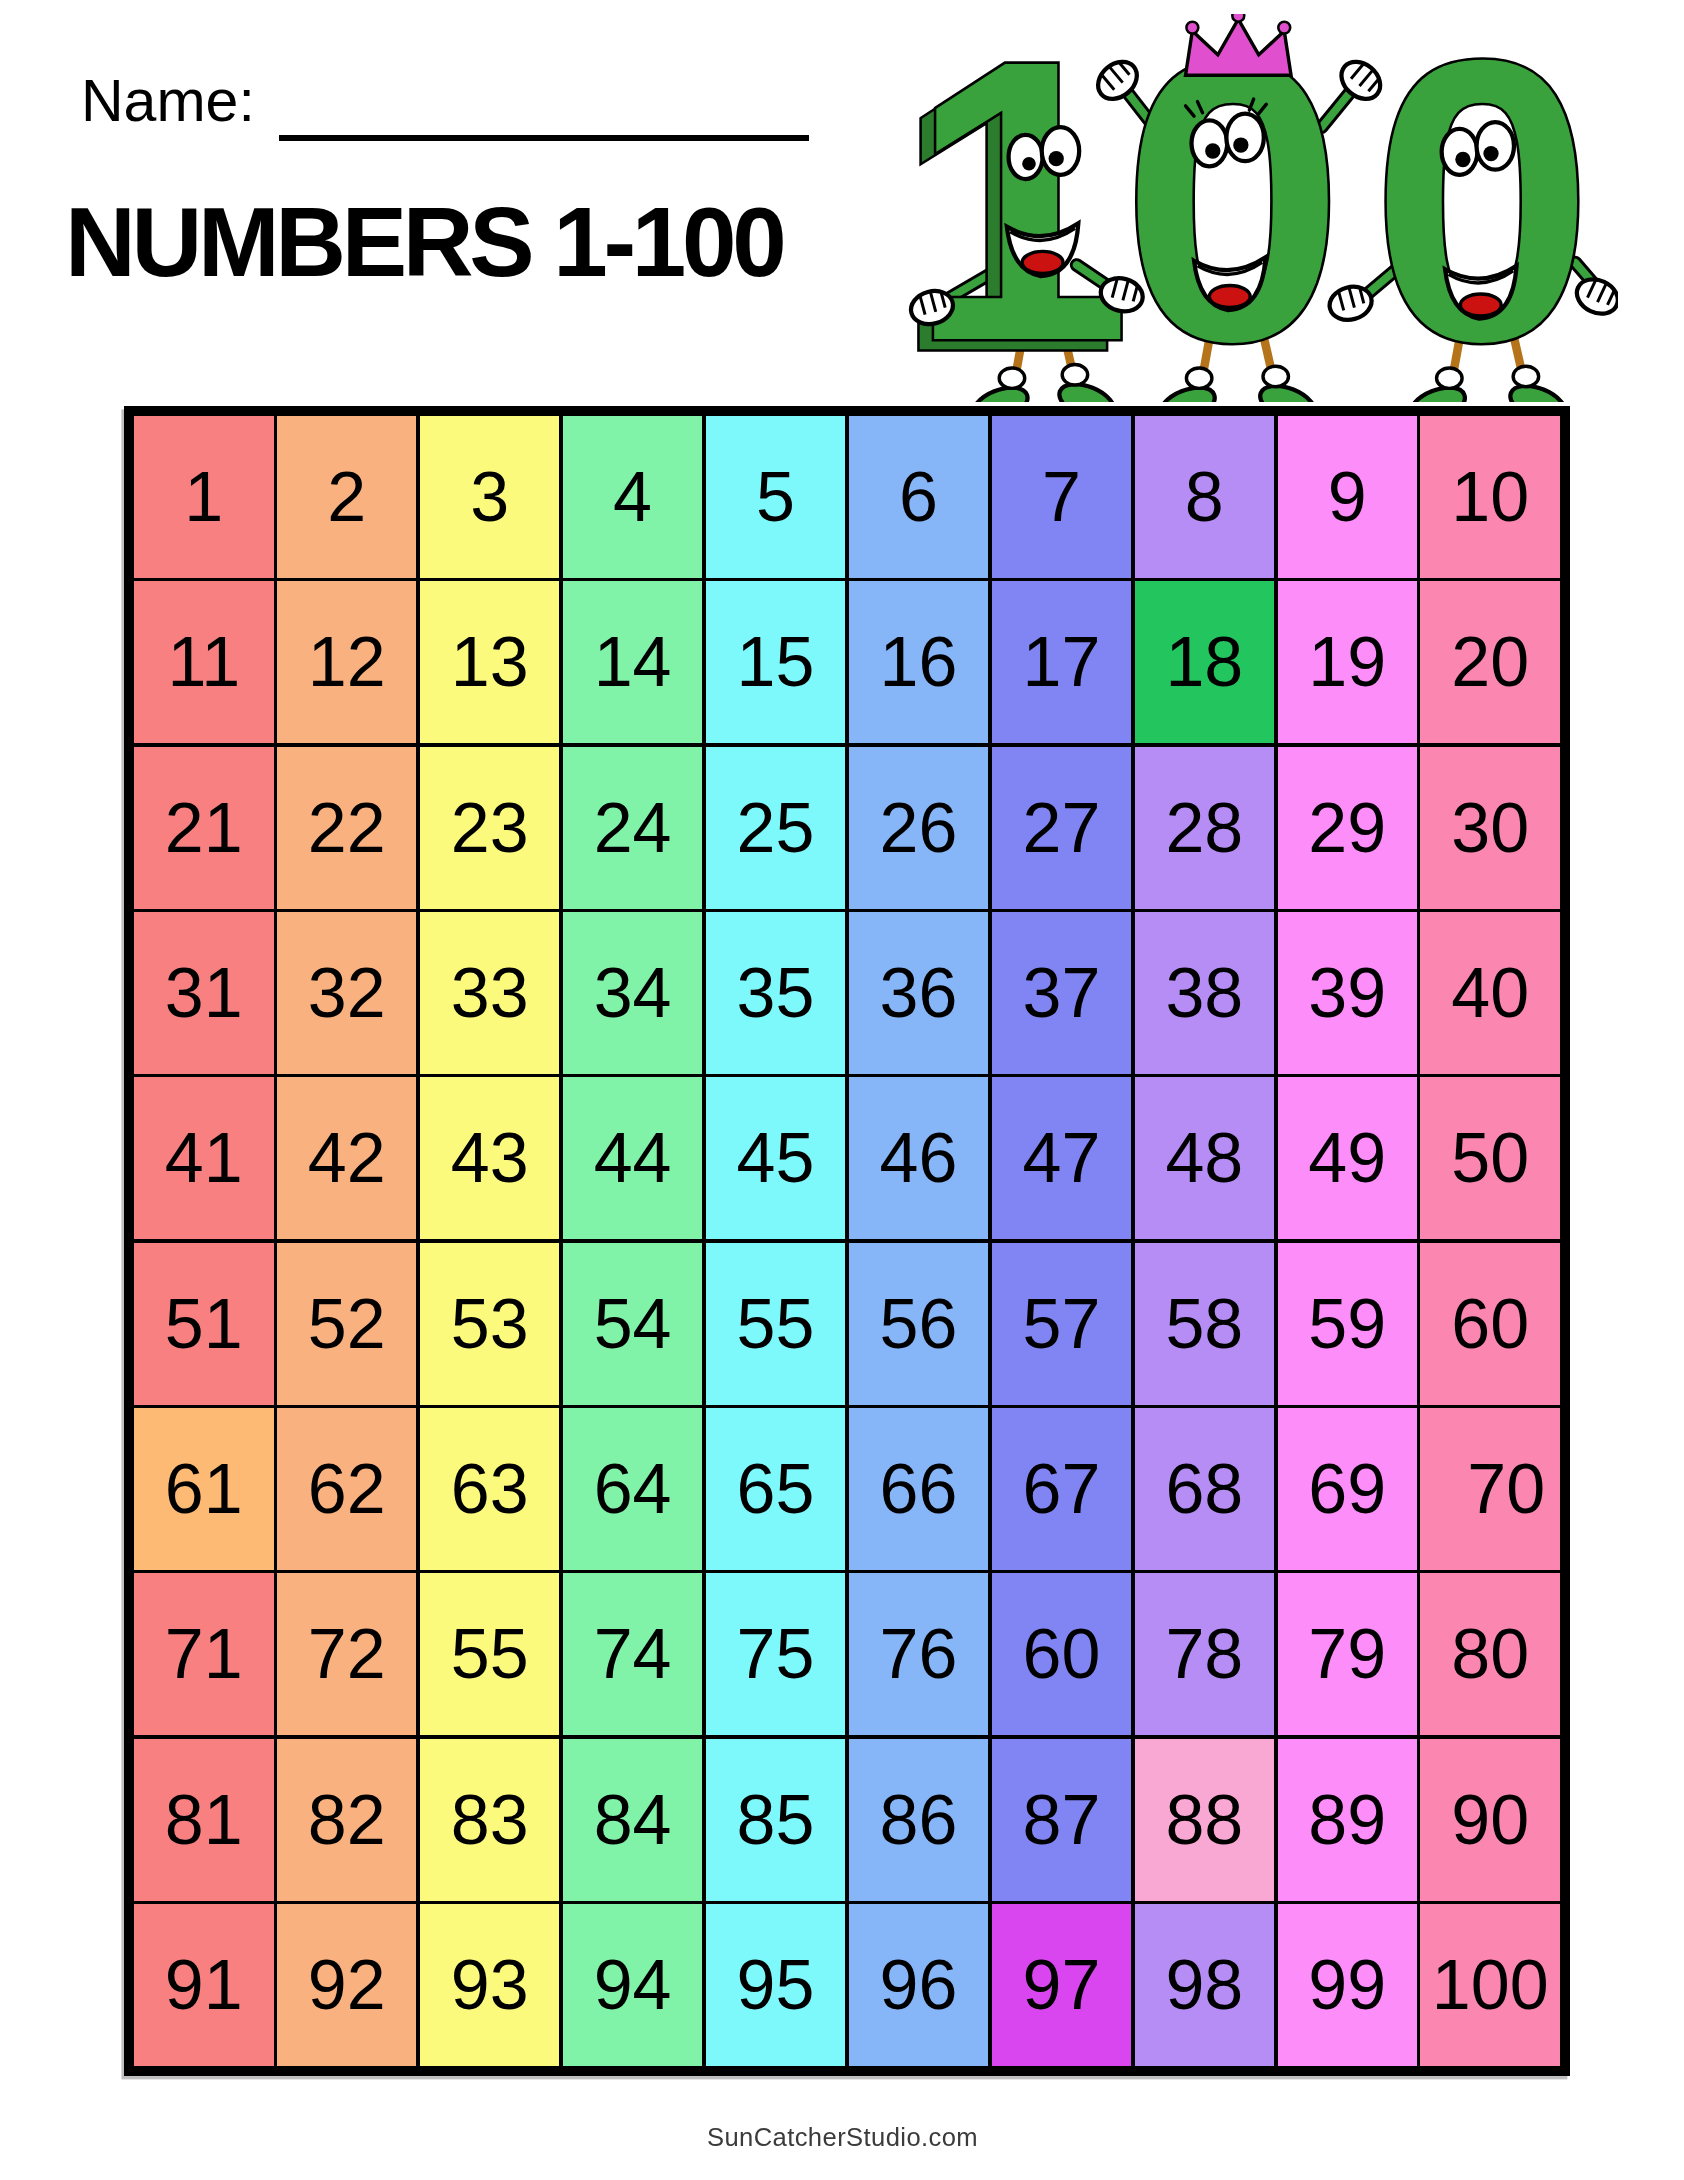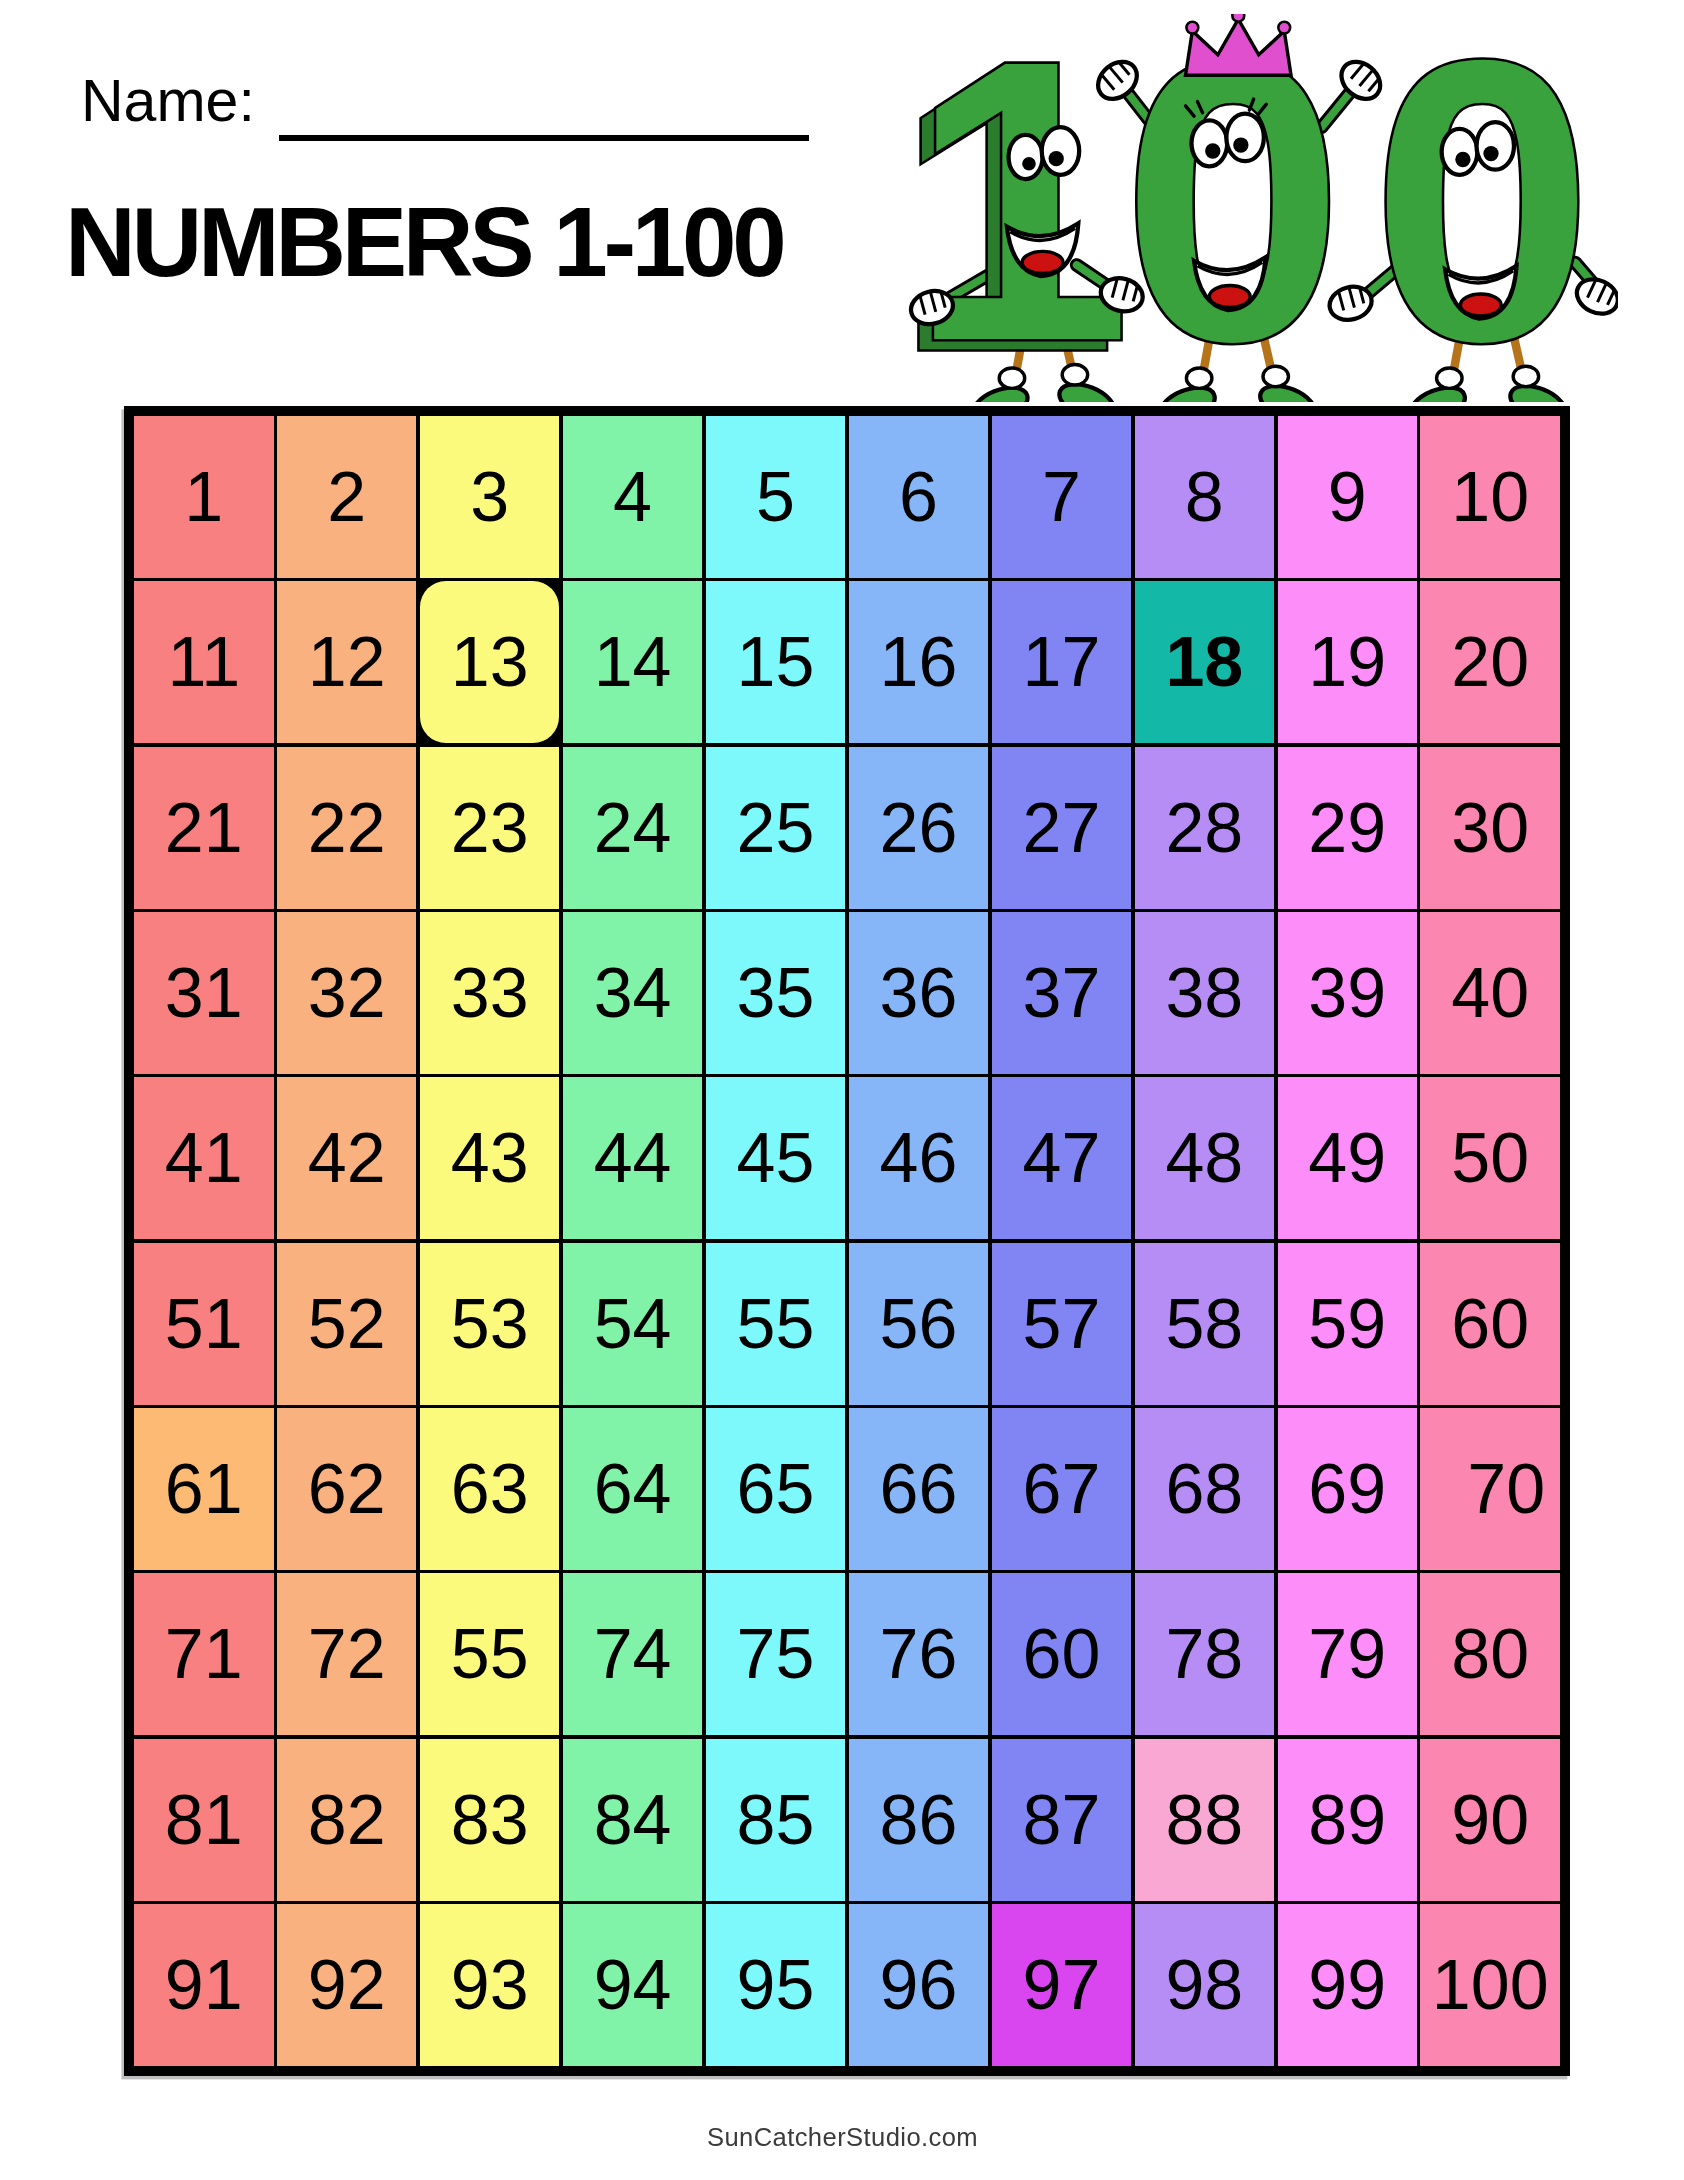--- a/index.html
+++ b/index.html
@@ -130,26 +130,26 @@
     <div class="grid-cell" style="background: rgb(251, 250, 125);">3</div>
     <div class="grid-cell" style="background: rgb(128, 243, 168);">4</div>
     <div class="grid-cell" style="background: rgb(126, 249, 251);">5</div>
     <div class="grid-cell" style="background: rgb(134, 182, 248);">6</div>
     <div class="grid-cell" style="background: rgb(128, 133, 243);">7</div>
     <div class="grid-cell" style="background: rgb(181, 141, 245);">8</div>
     <div class="grid-cell" style="background: rgb(252, 141, 249);">9</div>
     <div class="grid-cell" style="background: rgb(251, 135, 177);">10</div>
     <div class="grid-cell" style="background: rgb(248, 128, 129);">11</div>
     <div class="grid-cell" style="background: rgb(249, 178, 127);">12</div>
-    <div class="grid-cell" style="background: rgb(251, 250, 125); border-radius: 26px;">13</div>
+    <div class="grid-cell" style="background: rgb(251, 250, 125);">13</div>
     <div class="grid-cell" style="background: rgb(128, 243, 168);">14</div>
     <div class="grid-cell" style="background: rgb(126, 249, 251);">15</div>
     <div class="grid-cell" style="background: rgb(134, 182, 248);">16</div>
     <div class="grid-cell" style="background: rgb(128, 133, 243);">17</div>
-    <div class="grid-cell" style="background: #14b8a6; font-weight: bold;">18</div>
+    <div class="grid-cell" style="background: #22c55e;">18</div>
     <div class="grid-cell" style="background: rgb(252, 141, 249);">19</div>
     <div class="grid-cell" style="background: rgb(251, 135, 177);">20</div>
     <div class="grid-cell" style="background: rgb(248, 128, 129);">21</div>
     <div class="grid-cell" style="background: rgb(249, 178, 127);">22</div>
     <div class="grid-cell" style="background: rgb(251, 250, 125);">23</div>
     <div class="grid-cell" style="background: rgb(128, 243, 168);">24</div>
     <div class="grid-cell" style="background: rgb(126, 249, 251);">25</div>
     <div class="grid-cell" style="background: rgb(134, 182, 248);">26</div>
     <div class="grid-cell" style="background: rgb(128, 133, 243);">27</div>
     <div class="grid-cell" style="background: rgb(181, 141, 245);">28</div>

